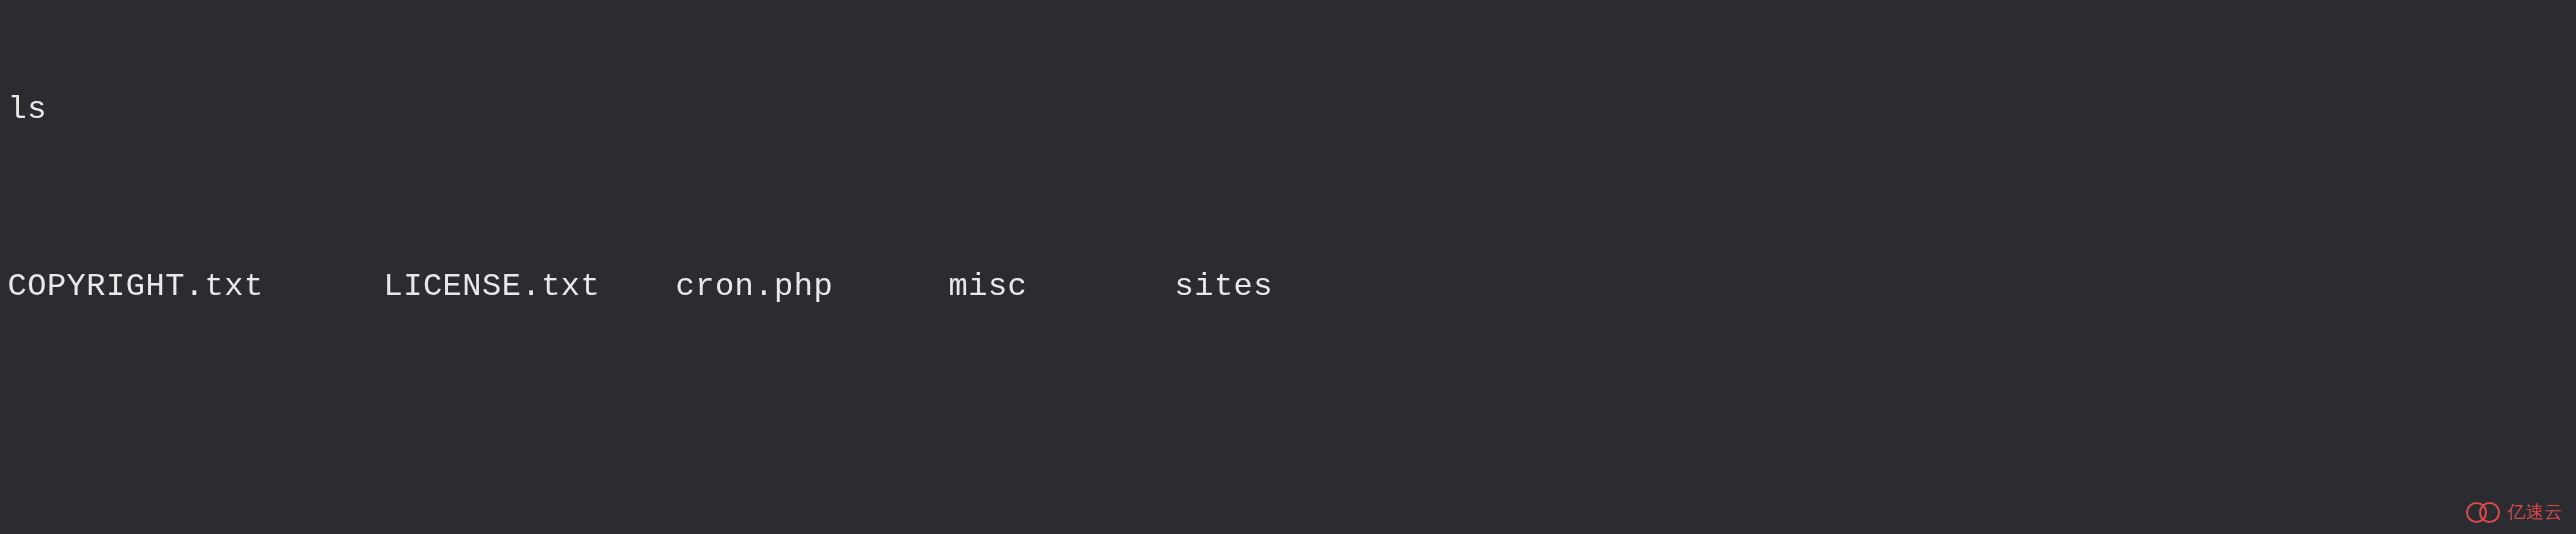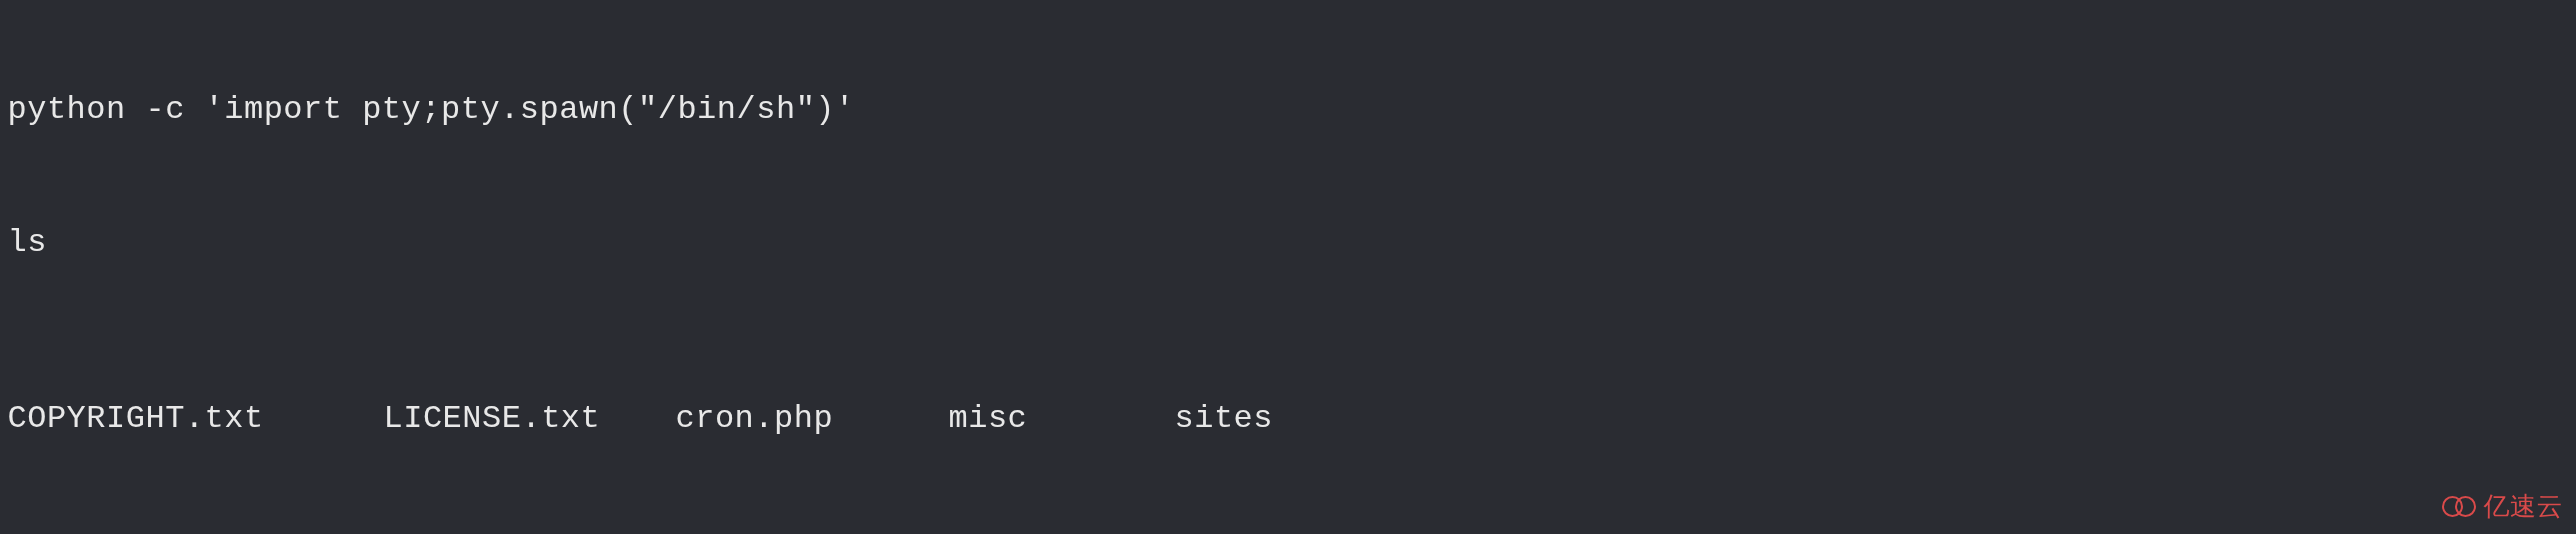--- a/index.html
+++ b/index.html
@@ -28,42 +28,41 @@
       white-space: nowrap;
     }
     .watermark {
       position: absolute;
       right: 13px;
       bottom: 9.4px;
       display: flex;
       align-items: center;
       gap: 5.6px;
       color: #d94a4a;
-      font-size: 26px;
+      font-size: 18px;
       font-family: sans-serif;
       font-weight: 500;
     }
     .watermark-icon {
       width: 36px;
       height: 24.5px;
       position: relative;
     }
     .watermark-icon .c {
       position: absolute;
       border: 2.8px solid #d94a4a;
       border-radius: 50%;
     }
     .watermark-icon .c1 { width: 21px; height: 21px; left: 0; top: 1.9px; }
     .watermark-icon .c2 { width: 21px; height: 21px; left: 13px; top: 1.9px; }
   </style>
 </head>
 <body>
 
 <div class="terminal">
-  <span class="line">python -c 'import pty;pty.spawn("/bin/sh")'</span>
   <span class="line">ls</span>
 
   <div class="columns">
     <span class="col-cell">COPYRIGHT.txt</span>
     <span class="col-cell">LICENSE.txt</span>
     <span class="col-cell">cron.php</span>
     <span class="col-cell">misc</span>
     <span class="col-cell">sites</span>
 
     

